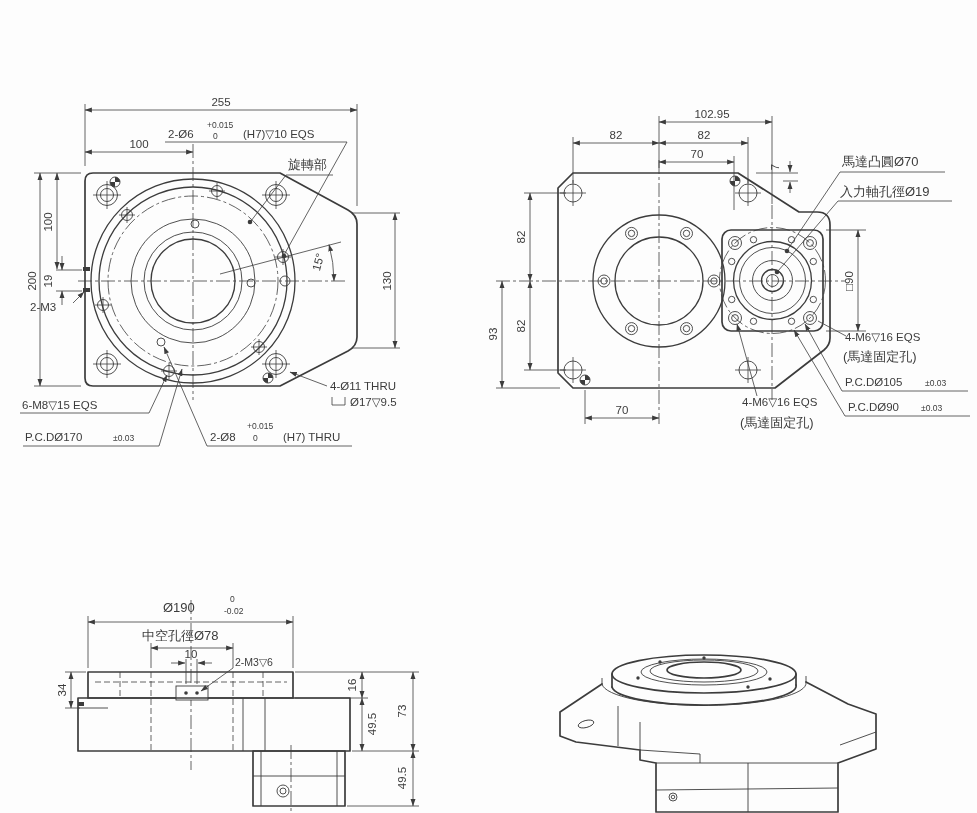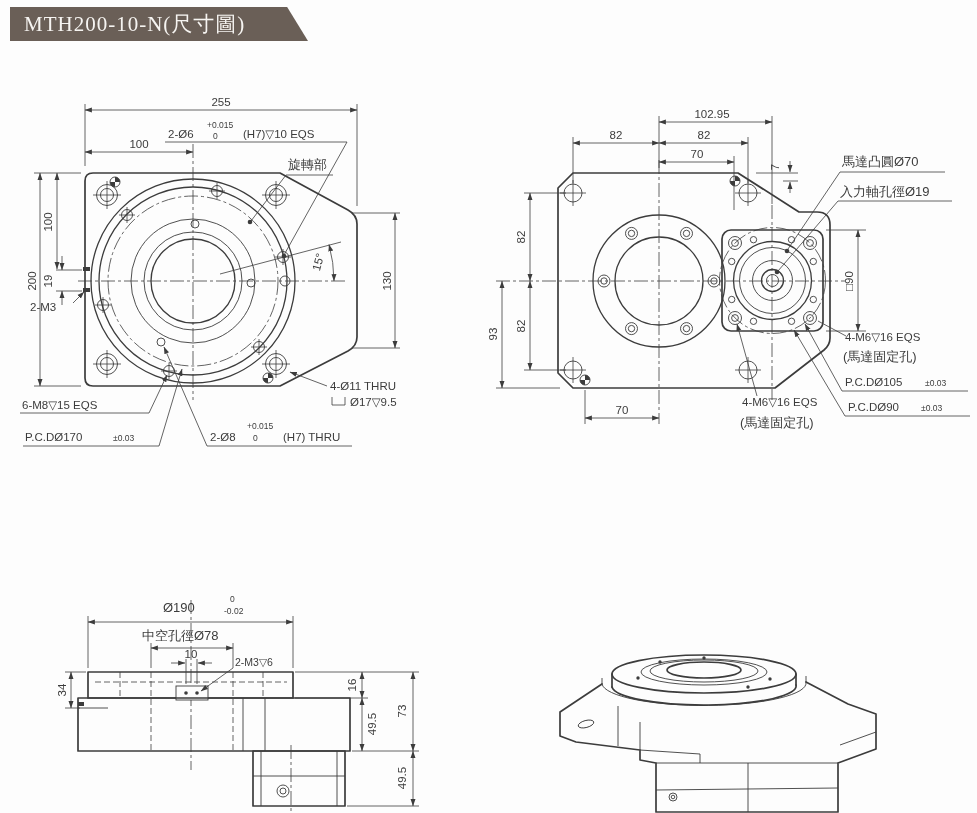--- a/index.html
+++ b/index.html
@@ -455,16 +455,13 @@
       <line class="t" x1="656" y1="790" x2="838" y2="788"></line>
       <line class="t" x1="748" y1="763" x2="748" y2="812"></line>
       <circle class="t" cx="673" cy="797" r="4"></circle>
       <circle class="t" cx="673" cy="797" r="1.8"></circle>
       <line class="t" x1="876" y1="732" x2="840" y2="745"></line>
       <line class="t" x1="640" y1="750" x2="700" y2="754"></line>
       <line class="t" x1="700" y1="754" x2="700" y2="763"></line>
     </g>
   </svg>
 
-  <div class="banner">
-    <span>MTH200-10-N(尺寸圖)</span>
-  </div>
 </div>
 
 </body></html>

